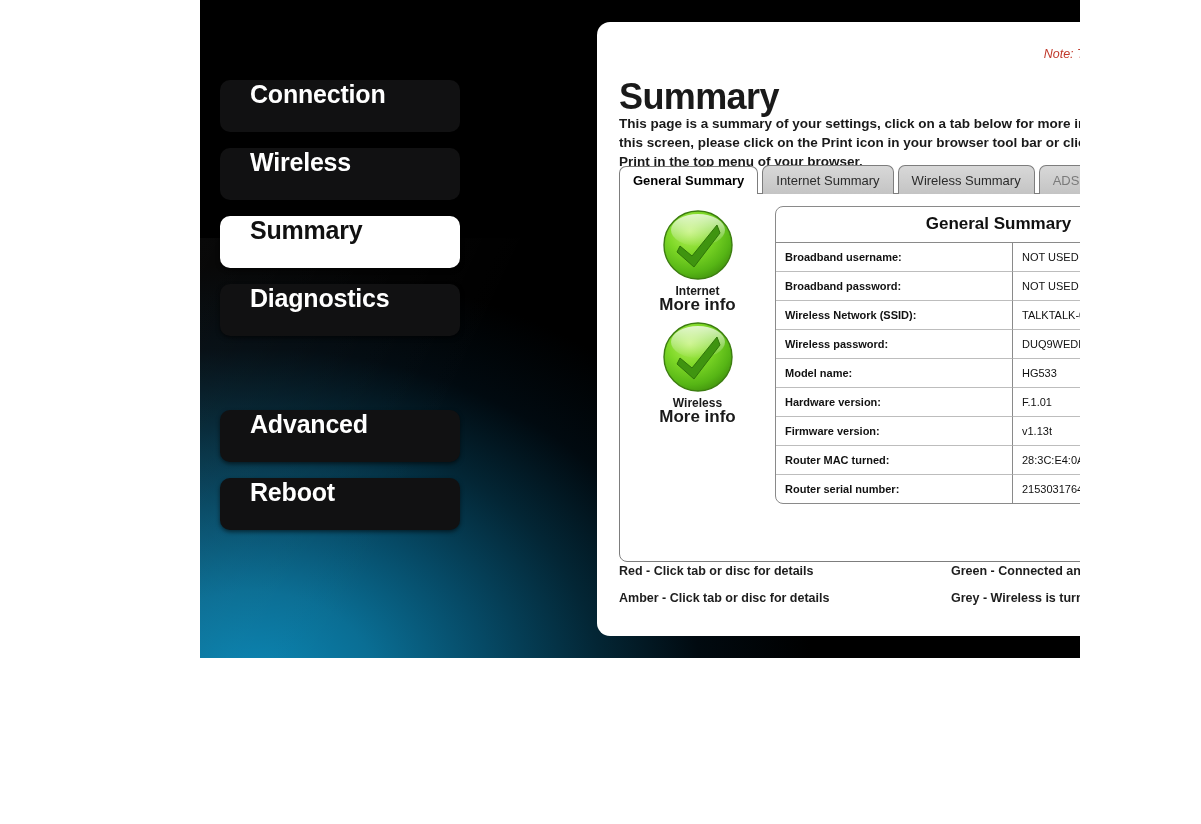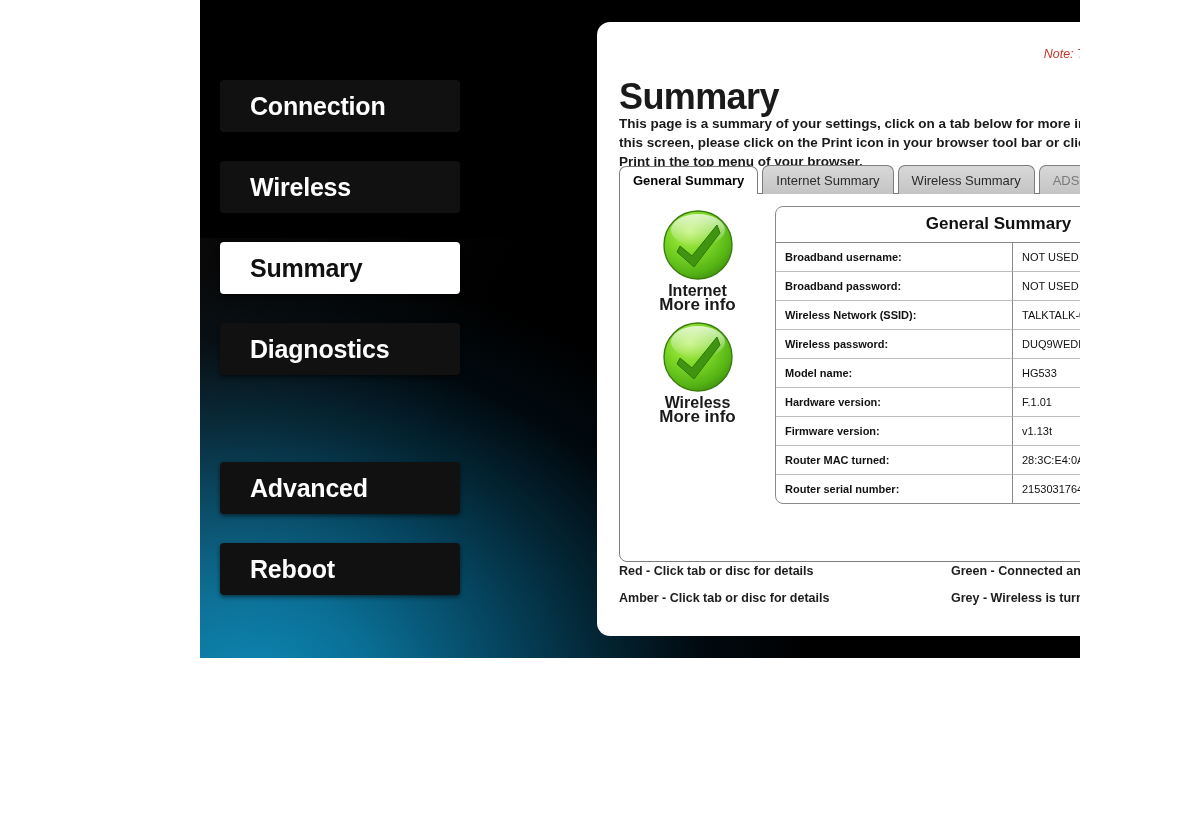--- a/index.html
+++ b/index.html
@@ -29,25 +29,25 @@
   }
 
   
   #sidebar {
     position: absolute;
     left: 20px; top: 80px;
     width: 240px;
   }
   .nav-item {
     height: 52px;
-    border-radius: 4px;
-    display: flex;
-    align-items: center;
+    border-radius: 10px;
+    display: flex;
+    align-items: flex-start;
     padding-left: 30px;
-    margin-bottom: 29px;
+    margin-bottom: 16px;
     box-sizing: border-box;
     background: #111112;
     color: #ffffff;
     font-size: 25px;
     font-weight: bold;
     letter-spacing: -0.2px;
     white-space: nowrap;
     box-shadow: 0 2px 4px rgba(0,0,0,0.55);
   }
   .nav-item.active {
@@ -158,21 +158,21 @@
     align-items: center;
   }
   .status-block { text-align: center; margin-bottom: 8px; }
   .disc {
     width: 74px; height: 74px;
     margin: 0 auto 2px auto;
     position: relative;
   }
   .disc svg { display: block; }
   .disc-label {
-    font-size: 16px;
+    font-size: 12px;
     font-weight: bold;
     color: #1a1a1a;
     line-height: 14px;
     text-align: center;
   }
   .disc-sub {
     font-size: 17px;
     font-weight: bold;
     color: #1a1a1a;
     line-height: 14px;

